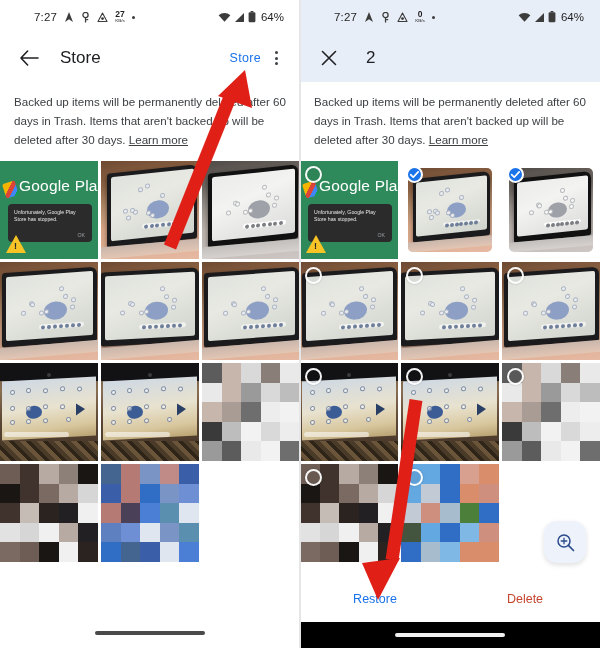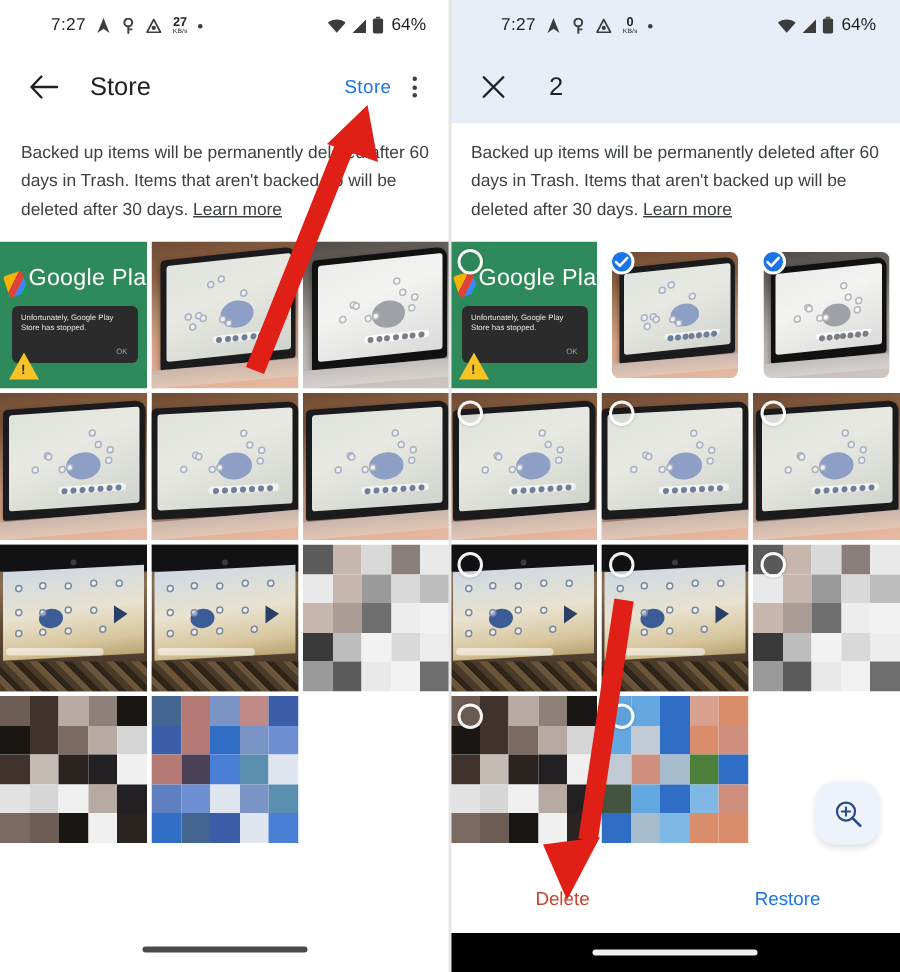--- a/index.html
+++ b/index.html
@@ -1018,22 +1018,22 @@
 
     <div class="fab">
       <svg width="19" height="19" viewBox="0 0 19 19">
         <circle cx="8" cy="8" r="6" fill="none" stroke="#2b4a8b" stroke-width="1.5"></circle>
         <path d="M12.4 12.4 L17.5 17.5" stroke="#2b4a8b" stroke-width="1.7" stroke-linecap="round"></path>
         <path d="M8 5.2 V10.8 M5.2 8 H10.8" stroke="#2b4a8b" stroke-width="1.3" stroke-linecap="round"></path>
       </svg>
     </div>
 
     <div class="action-bar">
+      <div class="act restore">Restore</div>
       <div class="act delete">Delete</div>
-      <div class="act restore">Restore</div>
     </div>
 
     <div class="navbar-black">
       <div class="pill"></div>
     </div>
 
     <svg class="arrows" viewBox="0 0 300 648">
       <g>
         <path d="M116 400 L92 560" stroke="#e01f17" stroke-width="13" stroke-linecap="butt" fill="none"></path>
         <path d="M78 600 L62 563 L100 558 Z" fill="#e01f17"></path>

